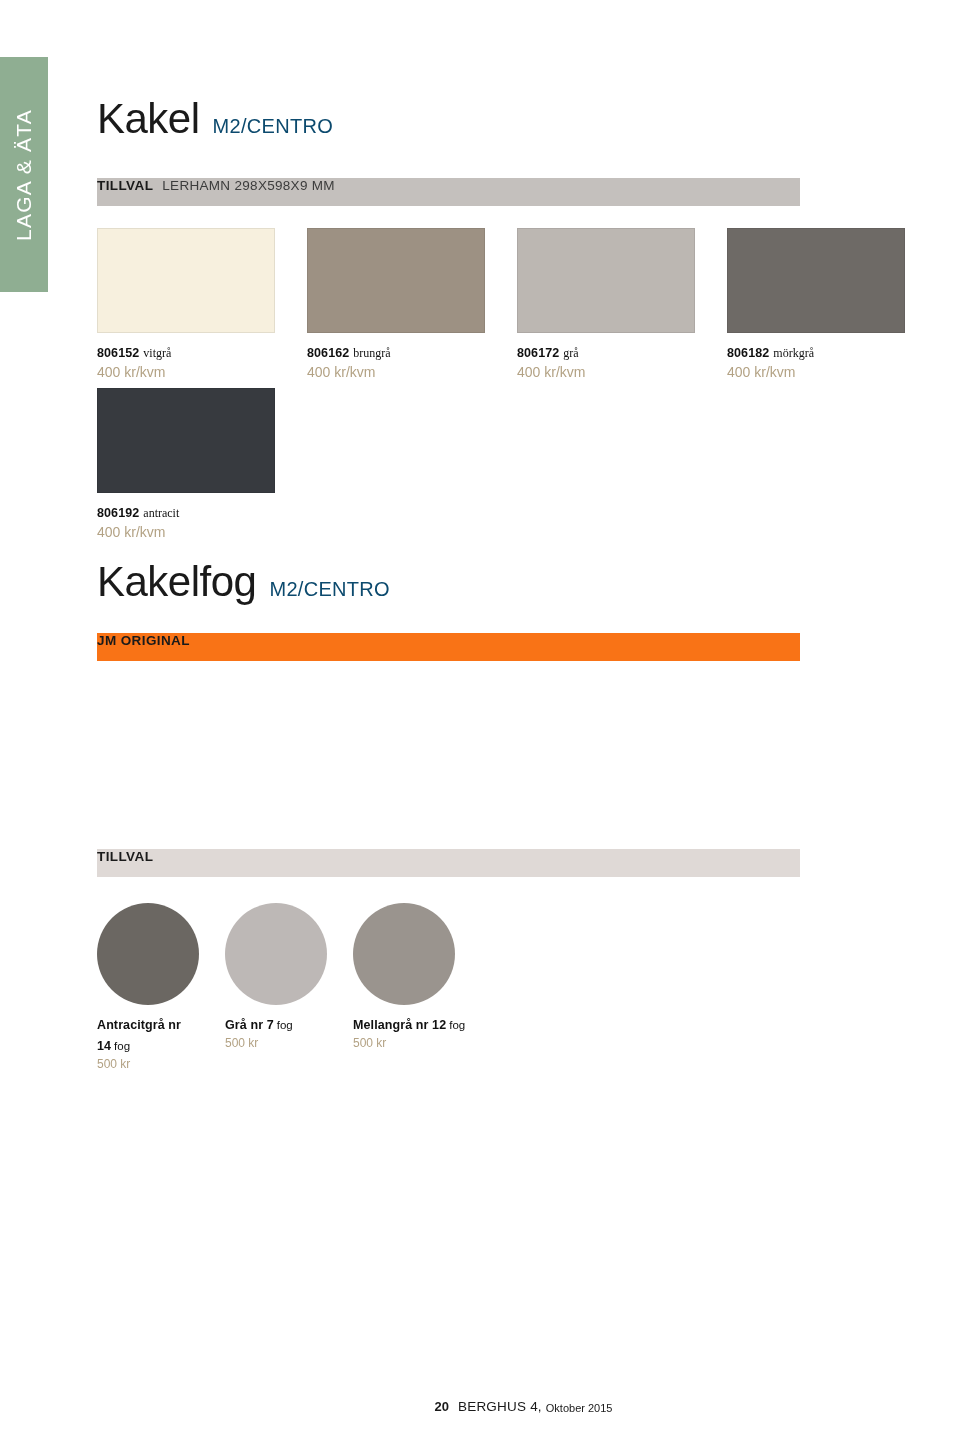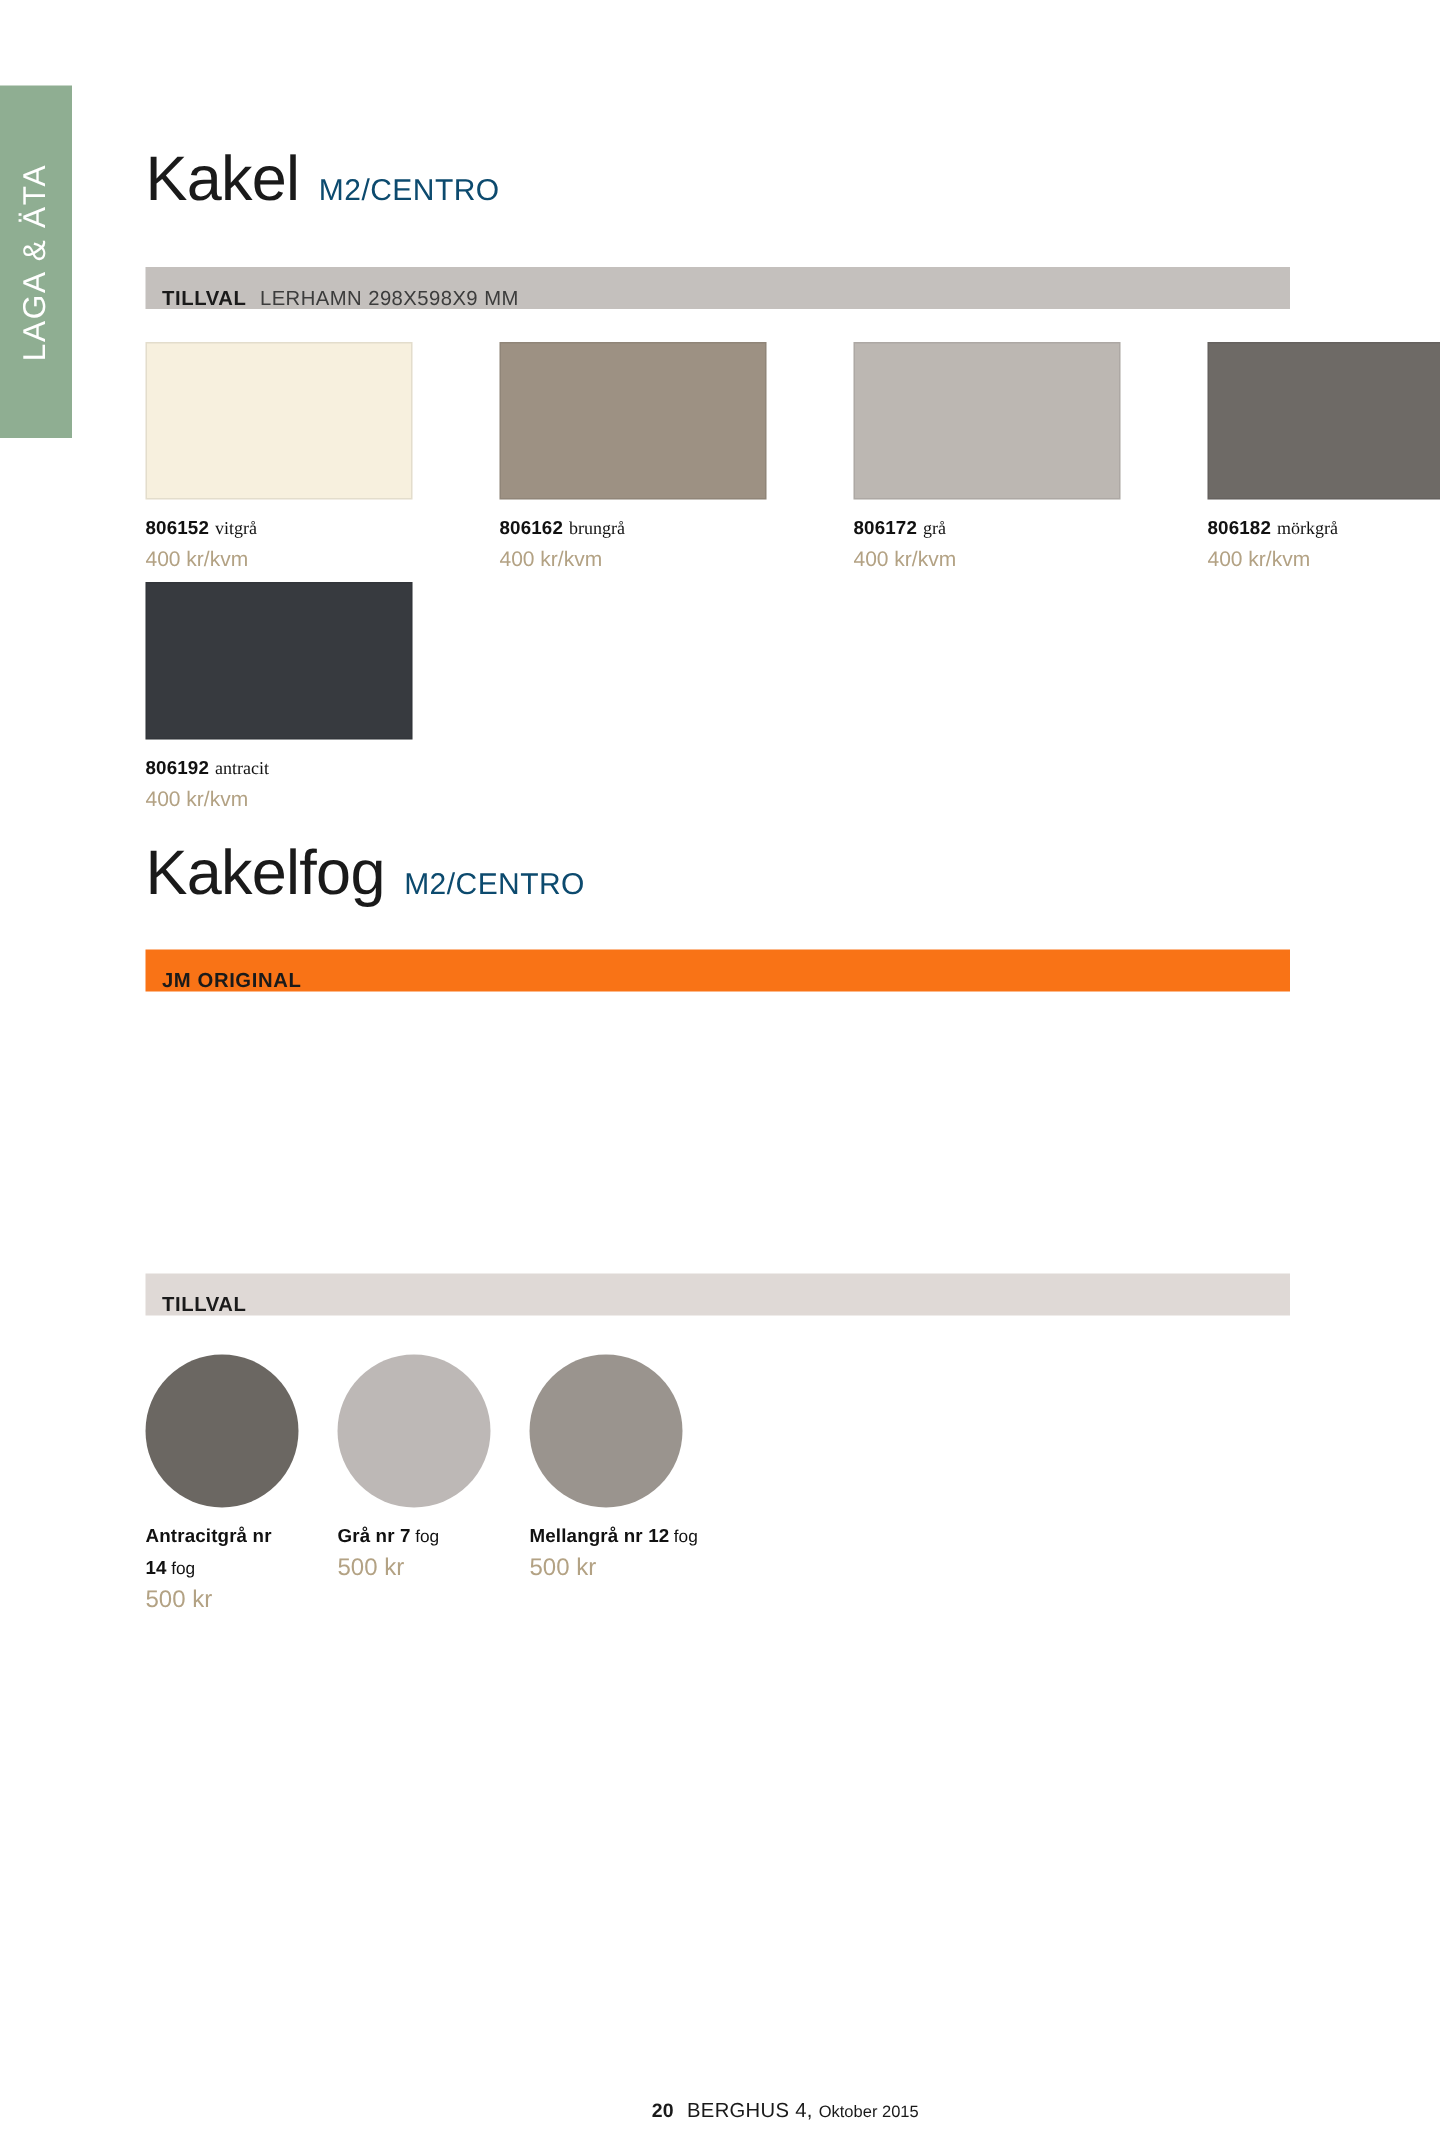--- a/index.html
+++ b/index.html
@@ -67,25 +67,24 @@
     color: #0c4a6e;
     margin-left: 13px;
   }
   #kakel-heading { position: absolute; left: 0; top: 98px; text-align: right; }
   #kakelfog-heading { position: absolute; left: 0; top: 561px; }
 
   
   .section-bar {
     position: absolute;
     left: 0;
-    width: 763px;
+    width: 703px;
     height: 28px;
     display: flex;
-    align-items: flex-end;
-    padding-left: 11px;
+    align-items: flex-start;
     box-sizing: border-box;
   }
   .bar-strong {
     font-size: 13.5px;
     font-weight: bold;
     letter-spacing: 0.4px;
     color: #1a1a1a;
   }
   .bar-light {
     font-size: 13.5px;
@@ -101,21 +100,21 @@
   
   .tile-row {
     position: absolute;
     left: 0;
     display: flex;
   }
   #tile-row-1 { top: 228px; }
   #tile-row-2 { top: 388px; }
 
   .tile-cell {
-    width: 236px;
+    width: 210px;
     margin-right: 0;
   }
   .tile-swatch {
     width: 178px;
     height: 105px;
     border: 1px solid rgba(0,0,0,0.08);
     box-sizing: border-box;
   }
   .tile-caption {
     margin-top: 9px;
@@ -166,21 +165,21 @@
     color: #111111;
     letter-spacing: 0.1px;
   }
   .fog-suffix {
     font-size: 11.5px;
     font-weight: 400;
     color: #111111;
     margin-left: 3px;
   }
   .fog-price {
-    font-size: 16px;
+    font-size: 12px;
     color: #B3A284;
     margin-top: 1px;
   }
 
   
   .footer {
     position: absolute;
     left: 0;
     top: 1399px;
     width: 853px;

